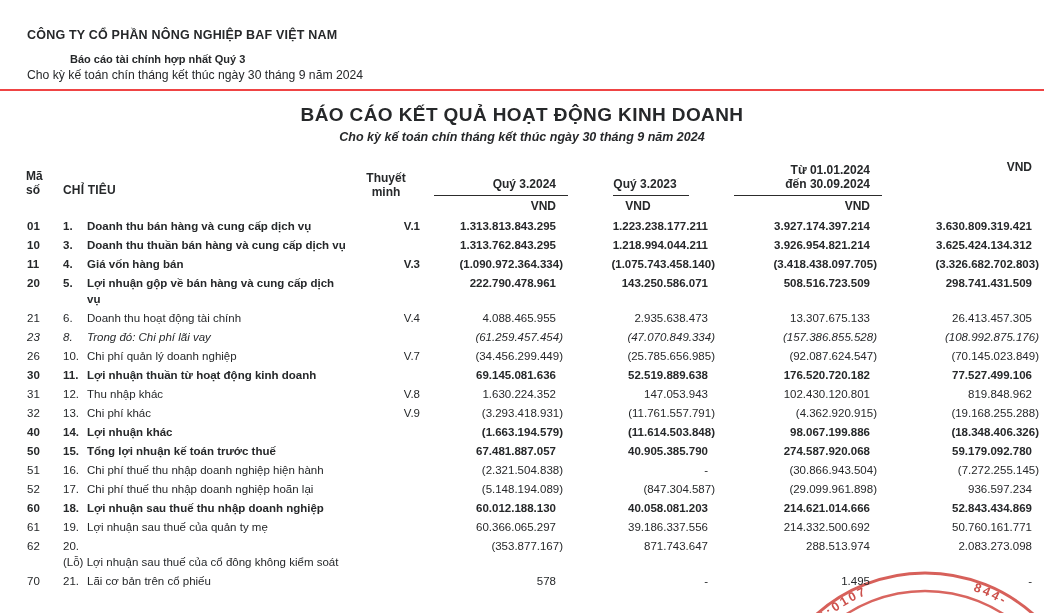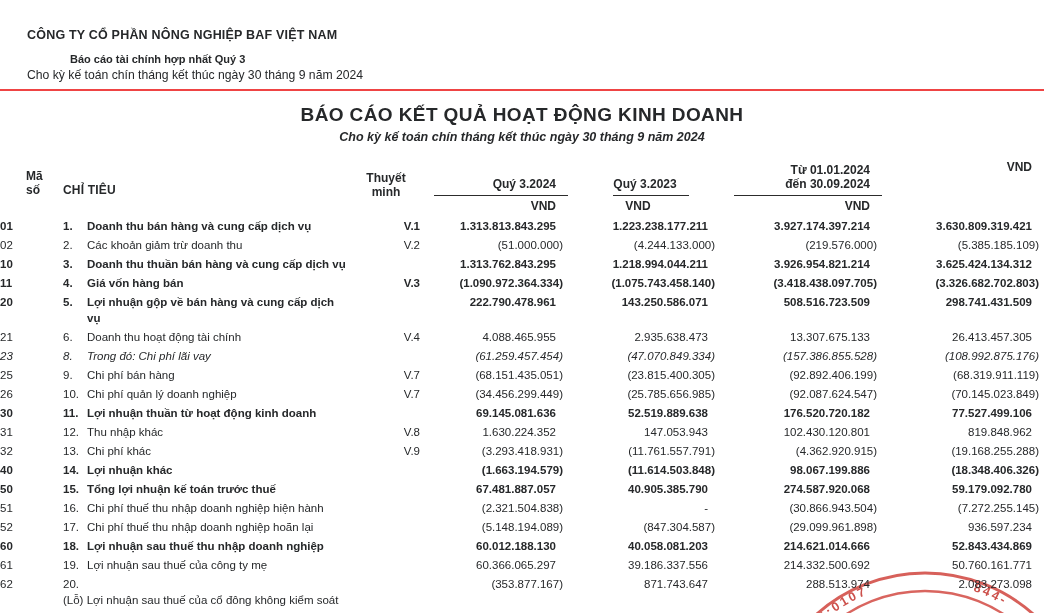--- a/index.html
+++ b/index.html
@@ -32,21 +32,21 @@
   .p-label {
     flex:1; display:flex; align-items:flex-end; justify-content:flex-end;
     text-align:right; white-space:pre-line; line-height:14px;
     margin-left:14px; padding:0 12px 4px 0; border-bottom:1.5px solid #2c2c2c;
   }
   .p-vnd { text-align:right; padding:3px 12px 0 0; height:18px; }
 
   
   table.fin { border-collapse:collapse; table-layout:fixed; width:1044px; margin-top:3px; }
   td { font-size:11.5px; line-height:16px; padding:1px 0 2px 0; vertical-align:top; }
-  td.code { }
+  td.code { padding-left:27px; }
   td.item { padding-left:7px; }
   .num-label { display:inline-block; width:24px; white-space:pre; }
   .label-text { display:inline-block; white-space:pre; vertical-align:top; }
   td.note { text-align:right; }
   td.num { text-align:right; padding-right:12px; }
   td.num.paren { padding-right:5px; }
   tr.bold { font-weight:bold; }
   tr.italic { font-style:italic;margin-top:42px; }
 
   
@@ -120,29 +120,20 @@
       <tbody>
           <tr class="bold">
             <td class="code">01</td>
             <td class="item"><span class="num-label">1.</span><span class="label-text">Doanh thu bán hàng và cung cấp dịch vụ</span></td>
             <td class="note">V.1</td>
             <td class="num">1.313.813.843.295</td>
             <td class="num">1.223.238.177.211</td>
             <td class="num">3.927.174.397.214</td>
             <td class="num">3.630.809.319.421</td>
           </tr>
-          <tr>
-            <td class="code">02</td>
-            <td class="item"><span class="num-label">2.</span><span class="label-text">Các khoản giảm trừ doanh thu</span></td>
-            <td class="note">V.2</td>
-            <td class="num paren">(51.000.000)</td>
-            <td class="num paren">(4.244.133.000)</td>
-            <td class="num paren">(219.576.000)</td>
-            <td class="num paren">(5.385.185.109)</td>
-          </tr>
           <tr class="bold">
             <td class="code">10</td>
             <td class="item"><span class="num-label">3.</span><span class="label-text">Doanh thu thuần bán hàng và cung cấp dịch vụ</span></td>
             <td class="note"></td>
             <td class="num">1.313.762.843.295</td>
             <td class="num">1.218.994.044.211</td>
             <td class="num">3.926.954.821.214</td>
             <td class="num">3.625.424.134.312</td>
           </tr>
           <tr class="bold">
@@ -176,29 +167,20 @@
           <tr class="italic">
             <td class="code">23</td>
             <td class="item"><span class="num-label">8.</span><span class="label-text">Trong đó: Chi phí lãi vay</span></td>
             <td class="note"></td>
             <td class="num paren">(61.259.457.454)</td>
             <td class="num paren">(47.070.849.334)</td>
             <td class="num paren">(157.386.855.528)</td>
             <td class="num paren">(108.992.875.176)</td>
           </tr>
           <tr>
-            <td class="code">25</td>
-            <td class="item"><span class="num-label">9.</span><span class="label-text">Chi phí bán hàng</span></td>
-            <td class="note">V.7</td>
-            <td class="num paren">(68.151.435.051)</td>
-            <td class="num paren">(23.815.400.305)</td>
-            <td class="num paren">(92.892.406.199)</td>
-            <td class="num paren">(68.319.911.119)</td>
-          </tr>
-          <tr>
             <td class="code">26</td>
             <td class="item"><span class="num-label">10.</span><span class="label-text">Chi phí quản lý doanh nghiệp</span></td>
             <td class="note">V.7</td>
             <td class="num paren">(34.456.299.449)</td>
             <td class="num paren">(25.785.656.985)</td>
             <td class="num paren">(92.087.624.547)</td>
             <td class="num paren">(70.145.023.849)</td>
           </tr>
           <tr class="bold">
             <td class="code">30</td>
@@ -267,21 +249,21 @@
             <td class="code">60</td>
             <td class="item"><span class="num-label">18.</span><span class="label-text">Lợi nhuận sau thuế thu nhập doanh nghiệp</span></td>
             <td class="note"></td>
             <td class="num">60.012.188.130</td>
             <td class="num">40.058.081.203</td>
             <td class="num">214.621.014.666</td>
             <td class="num">52.843.434.869</td>
           </tr>
           <tr>
             <td class="code">61</td>
-            <td class="item"><span class="num-label">19.</span><span class="label-text">Lợi nhuận sau thuế của công ty mẹ</span></td>
+            <td class="item"><span class="num-label">19.</span><span class="label-text">Lợi nhuận sau thuế của quản ty mẹ</span></td>
             <td class="note"></td>
             <td class="num">60.366.065.297</td>
             <td class="num">39.186.337.556</td>
             <td class="num">214.332.500.692</td>
             <td class="num">50.760.161.771</td>
           </tr>
           <tr>
             <td class="code">62</td>
             <td class="item"><span class="num-label">20.</span><span class="label-text">(Lỗ) Lợi nhuận sau thuế của cổ đông không kiểm soát</span></td>
             <td class="note"></td>

